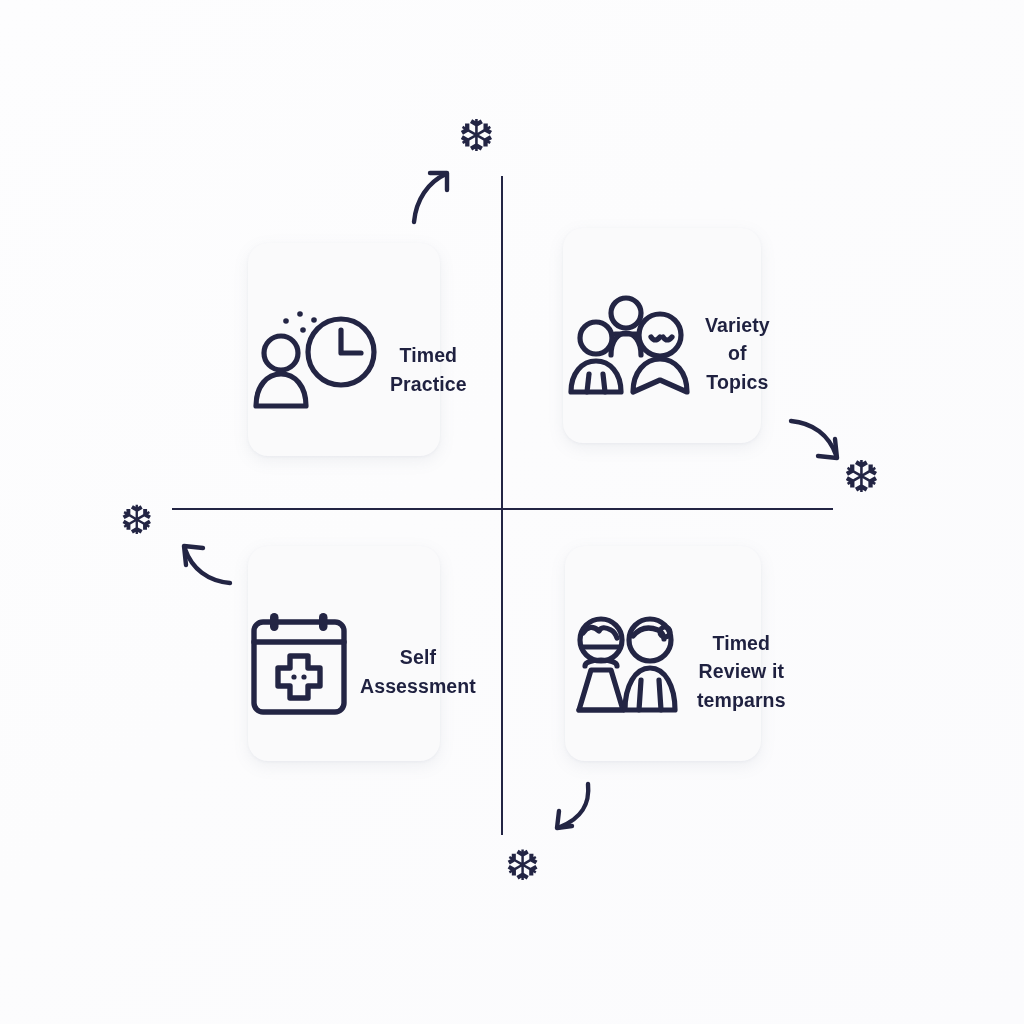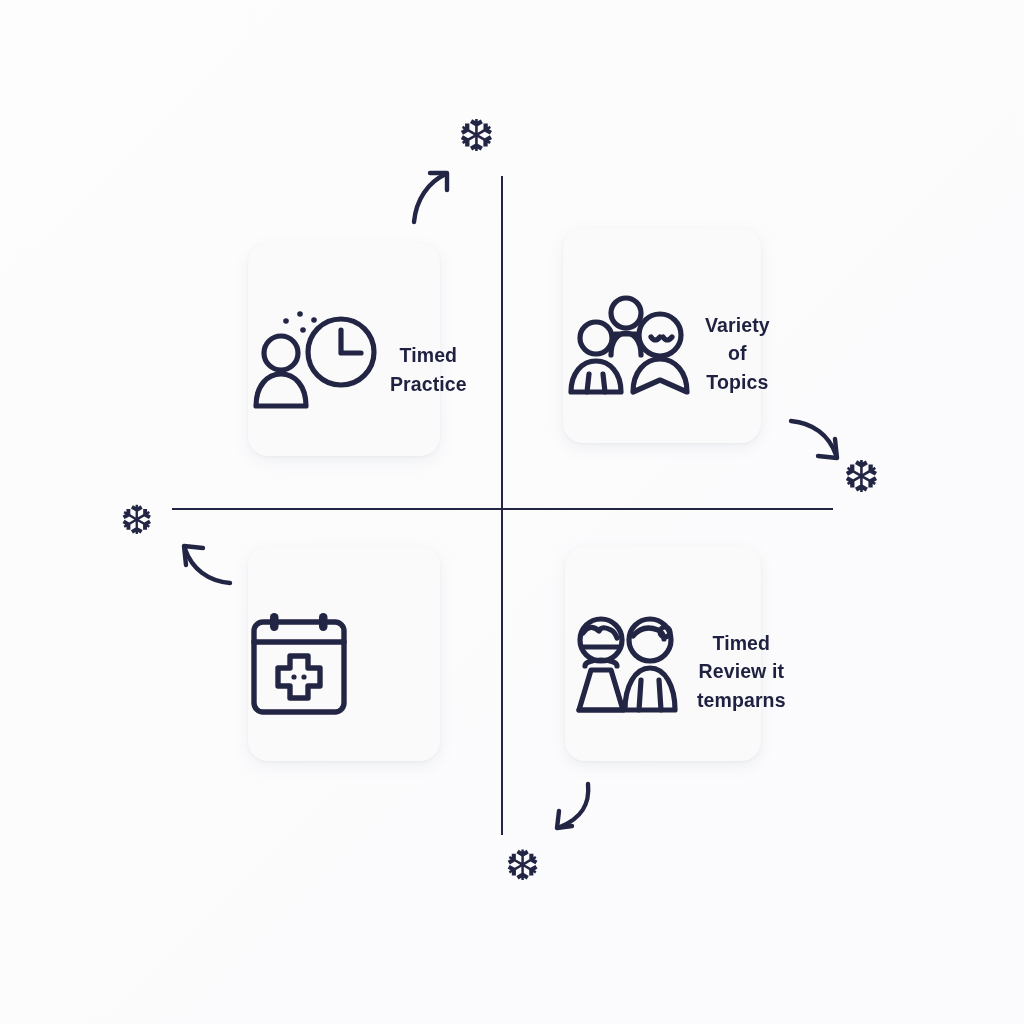--- a/index.html
+++ b/index.html
@@ -152,20 +152,22 @@
         <rect x="71" y="4" width="8.5" height="18" rx="4.2" fill="#232544" stroke="none"></rect>
 
         <rect x="6" y="13" width="90" height="90" rx="9"></rect>
         <path d="M6 33 L96 33"></path>
 
         <path d="M42 47 L60 47 L60 59 L72 59 L72 77 L60 77 L60 89 L42 89 L42 77 L30 77 L30 59 L42 59 Z"></path>
         <circle cx="46" cy="68" r="2.6" fill="#232544" stroke="none"></circle>
         <circle cx="56" cy="68" r="2.6" fill="#232544" stroke="none"></circle>
       </svg>
     </span>
+    <div class="card-label">Self
+Assessment</div>
   </div>
 
   <div class="card card-br">
     <span class="card-icon">
       <svg width="122" height="100" viewBox="0 0 122 100" fill="none" stroke="#232544" stroke-width="5.2" stroke-linecap="round" stroke-linejoin="round">
 
         <circle cx="36" cy="26" r="21"></circle>
         <path d="M18 19 q7 -10 16 -2 q3 -6 12 -1 q4 2 6 8"></path>
         <path d="M18 33 L54 33"></path>
         <path d="M20 52 C20 48 28 46 36 46 C44 46 52 48 52 52"></path>

